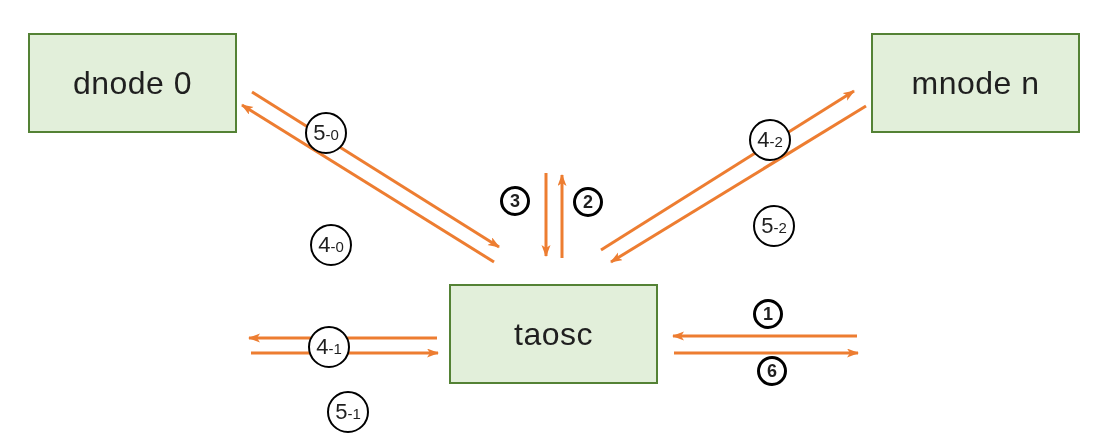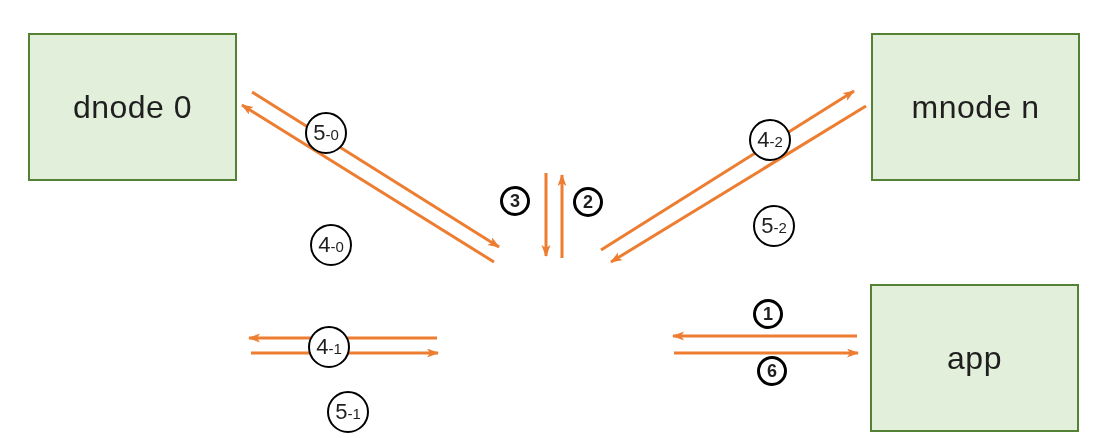--- a/index.html
+++ b/index.html
@@ -16,21 +16,21 @@
     width:1114px;height:438px;
     background:var(--bg);
     font-family:"Liberation Sans","DejaVu Sans",sans-serif;
     overflow:hidden;
   }
   .edges{position:absolute;left:0;top:0;}
   .edge{stroke:var(--arrow);stroke-width:3;fill:none;}
   .ah{fill:var(--arrow);}
   .node{
     position:absolute;
-    width:209px;height:148px;
+    width:209px;height:100px;
     background:var(--node-fill);
     border:2.5px solid var(--node-border);
     box-sizing:border-box;
     display:flex;align-items:center;justify-content:center;
   }
   .node-label{
     font-size:32px;
     color:var(--text);
     letter-spacing:0.5px;
   }
@@ -78,22 +78,22 @@
     <line class="edge" x1="857" y1="336" x2="673" y2="336" marker-end="url(#ah)"></line>
     <line class="edge" x1="674" y1="353" x2="858" y2="353" marker-end="url(#ah)"></line>
   </svg>
 
   <div class="node" style="left:28px;top:33px">
     <span class="node-label">dnode 0</span>
   </div>
   <div class="node" style="left:871px;top:33px">
     <span class="node-label">mnode n</span>
   </div>
-  <div class="node" style="left:870px;top:284px">
-    <span class="node-label">app</span>
+  <div class="node" style="left:449px;top:284px">
+    <span class="node-label">taosc</span>
   </div>
 
   <div class="clabel big" style="left:305px;top:80px">
     <span class="txt"><span class="main">5</span><span class="sfx">-0</span></span>
   </div>
   <div class="clabel big" style="left:310px;top:192px">
     <span class="txt"><span class="main">4</span><span class="sfx">-0</span></span>
   </div>
   <div class="clabel small" style="left:500px;top:186px">
     <span class="txt"><span class="main">3</span></span>

